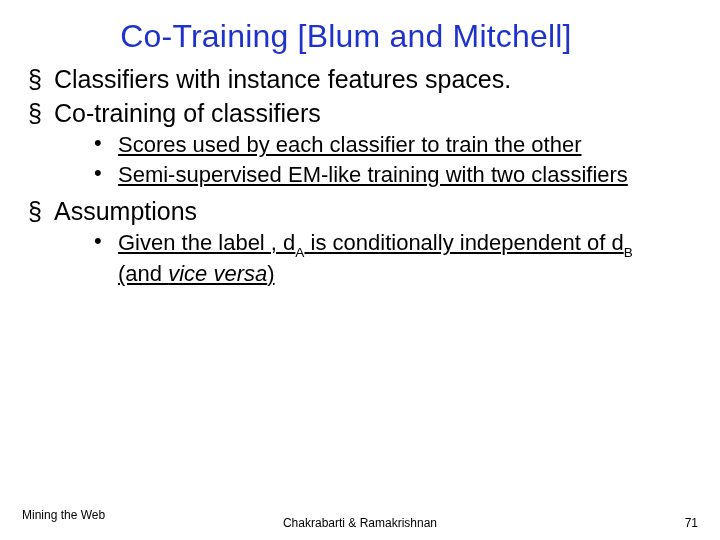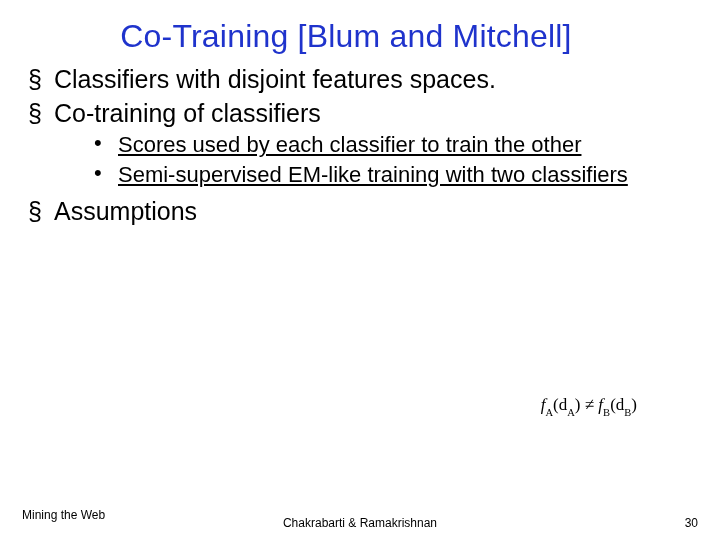--- a/index.html
+++ b/index.html
@@ -108,45 +108,47 @@
 <body>
 
 <div class="slide">
 
   <div class="title">Co-Training [Blum and Mitchell]</div>
 
   <div class="body">
     <ul class="level1">
 
       <li>
-        <span>Classifiers with disjoint features spaces.</span>
+        <span>Classifiers with instance features spaces.</span>
       </li>
 
       <li>
         <span>Co-training of classifiers</span>
         <ul class="level2">
           <li>
             <span>Scores used by each classifier to train the other</span>
           </li>
           <li>
             <span>Semi-supervised EM-like training with two classifiers</span>
           </li>
         </ul>
       </li>
 
       <li>
         <span>Assumptions</span>
         <ul class="level2">
+          <li>
+            <span><span>Given the label , d</span><span class="sub">A</span><span> is conditionally independent of d</span><span class="sub">B</span><span> (and </span><span class="italic">vice versa</span><span>)</span></span>
+          </li>
         </ul>
       </li>
 
     </ul>
   </div>
 
-  <div class="formula"><span>f</span><span class="sub upright">A</span><span class="upright">(d</span><span class="sub upright">A</span><span class="upright">)</span><span class="upright"> ≠ </span><span>f</span><span class="sub upright">B</span><span class="upright">(d</span><span class="sub upright">B</span><span class="upright">)</span></div>
 
   <div class="footer">
     <span class="fl">Mining the Web</span>
     <span class="fc">Chakrabarti &amp; Ramakrishnan</span>
-    <span class="fr">30</span>
+    <span class="fr">71</span>
   </div>
 
 </div>
 
 </body></html>

